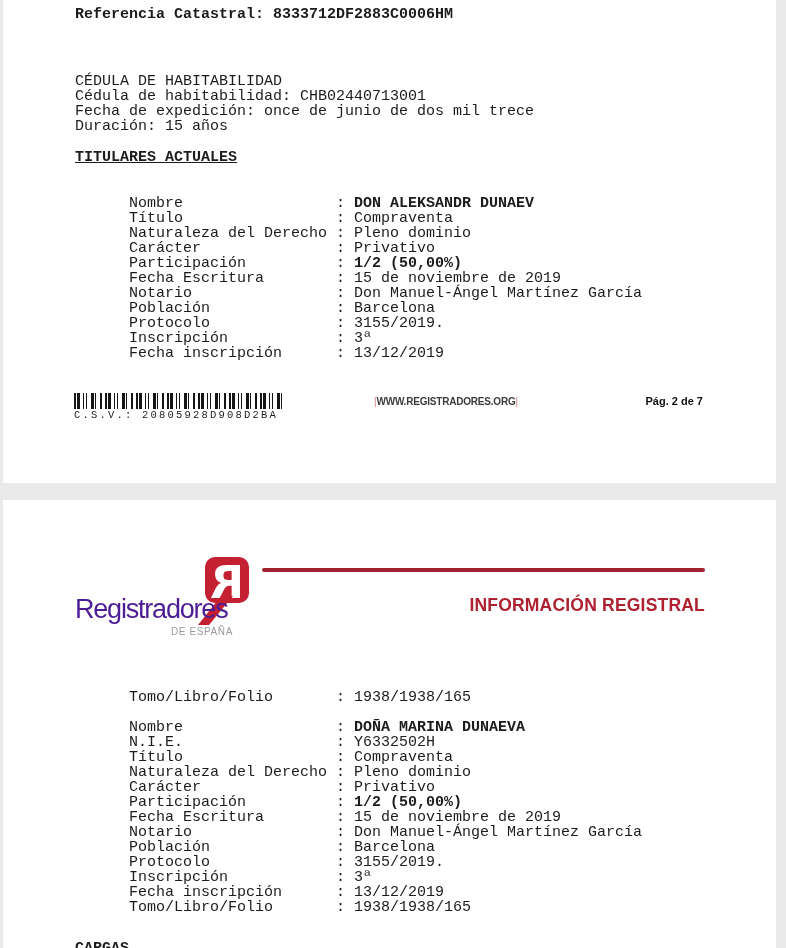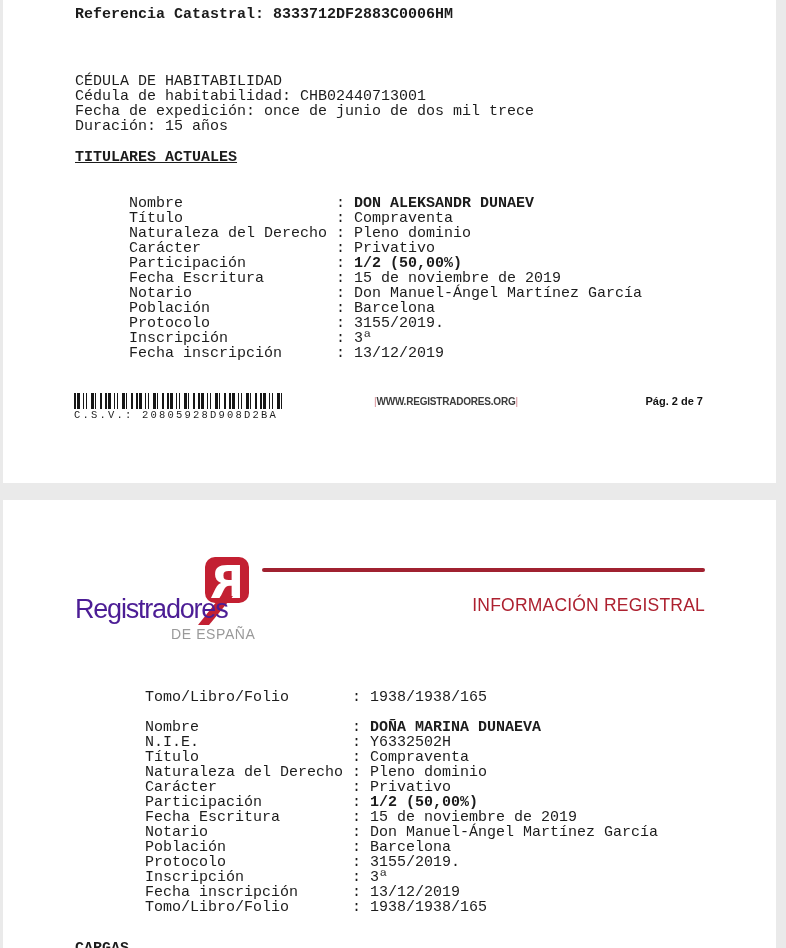--- a/index.html
+++ b/index.html
@@ -42,25 +42,25 @@
       #161616 26px 28px,#fff 28px 31px);
   }
   #csv-text{left:71px;top:410px;font-size:10.5px;line-height:11px;font-weight:normal;letter-spacing:2.2px;}
   #site-text{left:355px;top:396px;font-size:10px;line-height:12px;font-weight:600;color:#3c3c3c;letter-spacing:-0.2px;margin-left:16px;}
   .pipe{color:#d4808a;font-weight:400;}
   #page-num{right:73px;top:395px;font-size:11px;font-weight:bold;color:#111;}
 
   
   #logo-svg{left:188px;top:55px;width:60px;height:90px;}
   #brand-text{left:72px;top:95px;font-size:27px;line-height:28px;color:#4c1d95;letter-spacing:-1.2px;}
-  #brand-sub{left:168px;top:126px;font-size:14px;color:#9a9a9a;letter-spacing:0.6px;}
+  #brand-sub{left:168px;top:126px;font-size:10px;color:#9a9a9a;letter-spacing:0.6px;}
   #red-line{left:259px;top:68px;width:443px;height:4px;background:#a02130;border-radius:2px;}
-  #info-title{right:71px;top:95px;font-size:17.5px;font-weight:normal;color:#ad2130;letter-spacing:0.2px;}
+  #info-title{right:71px;top:95px;font-size:17.5px;font-weight:bold;color:#ad2130;letter-spacing:0.2px;}
 
-  #p2-rows{left:88px;top:175px;}
+  #p2-rows{left:72px;top:175px;}
   #cargas-title{left:72px;top:441px;}
 </style>
 </head>
 <body>
 
 <div class="page" id="page1">
 
   <div class="abs mono b" id="ref-line">Referencia Catastral: 8333712DF2883C0006HM</div>
 
   <div class="abs mono" id="cedula-block">

